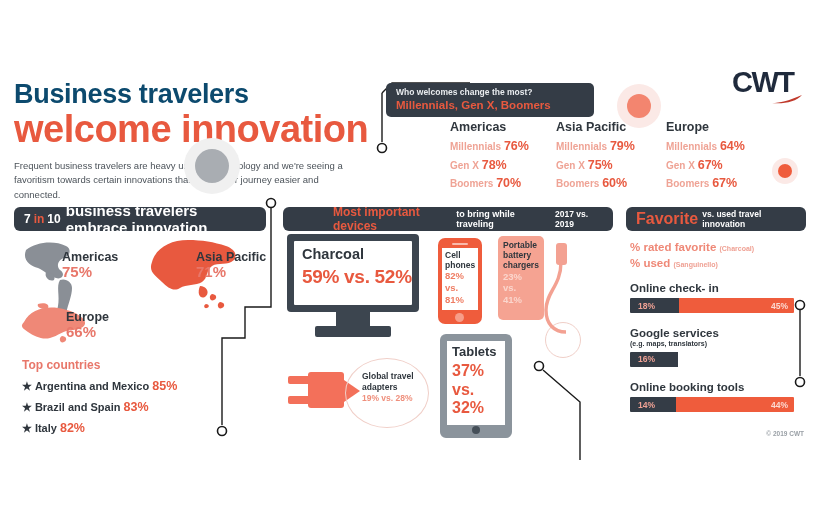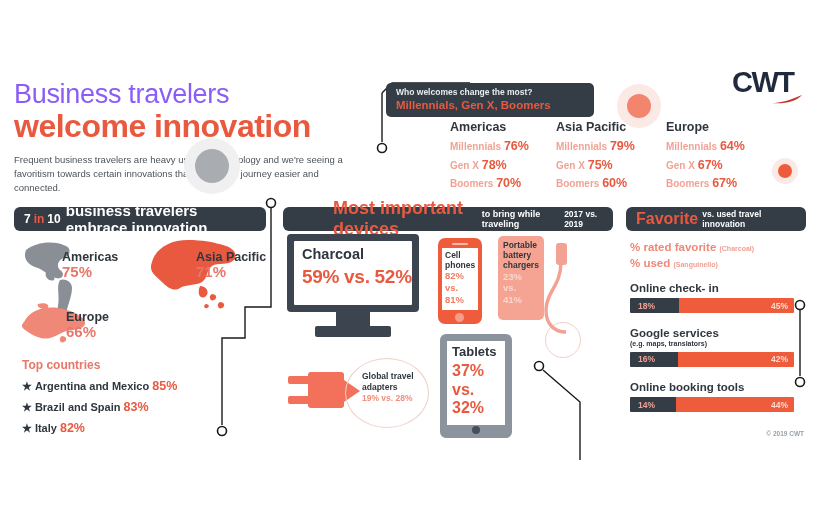--- a/index.html
+++ b/index.html
@@ -10,25 +10,25 @@
     overflow:hidden;
     position:relative;
     color:#3a4149;
   }
   .stage{position:absolute;left:0;top:0;width:820px;height:513px;}
   .abs{position:absolute;}
 
   
   #headline-block{left:14px;top:80px;width:360px;}
   #headline-line1{
-    font-size:27px;font-weight:normal;color:#8b5cf6;letter-spacing:-0.3px;
+    font-size:27px;font-weight:bold;color:#0c4a6e;letter-spacing:-0.3px;
     line-height:1.05;
   }
   #headline-line2{
-    font-size:32px;font-weight:bold;color:#e8593f;letter-spacing:-0.5px;
+    font-size:38px;font-weight:bold;color:#e8593f;letter-spacing:-0.5px;
     line-height:1.1;margin-top:1px;
   }
   #headline-sub{
     margin-top:8px;font-size:9.5px;line-height:1.5;color:#4c535a;width:330px;
   }
 
   
   .pill{
     background:#343c46;border-radius:6px;color:#ffffff;
     display:flex;align-items:center;
@@ -64,21 +64,21 @@
   #deco-red2-in{left:778px;top:164px;width:14px;height:14px;background:#ef5c3c;border-radius:50%;}
   #deco-red3{left:545px;top:322px;width:34px;height:34px;background:#fff;border:1.4px solid #f0cfc8;}
 
   
   #pill-left{left:14px;top:207px;width:252px;height:24px;padding:0 10px;box-sizing:border-box;}
   #pill-left .num{font-size:12px;font-weight:bold;color:#ffffff;}
   #pill-left .in{font-size:12px;font-weight:bold;color:#e8593f;padding:0 3px;}
   #pill-left .rest{font-size:15px;font-weight:bold;color:#ffffff;padding-left:5px;}
 
   #pill-mid{left:283px;top:207px;width:330px;height:24px;padding:0 10px;box-sizing:border-box;}
-  #pill-mid .strong{font-size:18px;font-weight:bold;color:#e8593f;padding-left:40px;}
+  #pill-mid .strong{font-size:12px;font-weight:bold;color:#e8593f;padding-left:40px;}
   #pill-mid .rest{font-size:9px;font-weight:bold;color:#ffffff;padding-left:5px;}
   #pill-mid .yr{font-size:8.5px;font-weight:bold;color:#ffffff;padding-left:12px;}
 
   #pill-right{left:626px;top:207px;width:180px;height:24px;padding:0 10px;box-sizing:border-box;}
   #pill-right .strong{font-size:16px;font-weight:bold;color:#e8593f;}
   #pill-right .rest{font-size:8.5px;font-weight:bold;color:#ffffff;padding-left:4px;}
 
   
   .map-label{position:absolute;}
   .map-name{font-size:12.5px;font-weight:bold;color:#2f363d;line-height:1.15;}
@@ -344,23 +344,20 @@
     </div>
   </div>
 
   <div class="bar-group" id="bg-1">
     <div class="bar-title">Google services</div>
     <div class="bar-sub">(e.g. maps, translators)</div>
     <div class="bar-track">
       <div class="bar-fav" style="width:29%">
           <span>16%</span>
         </div>
-      <div class="bar-used" style="width:71%">
-          <span>42%</span>
-        </div>
     </div>
   </div>
 
   <div class="bar-group" id="bg-2">
     <div class="bar-title">Online booking tools</div>
     <div class="bar-track">
       <div class="bar-fav" style="width:28%">
           <span>14%</span>
         </div>
       <div class="bar-used" style="width:72%">

